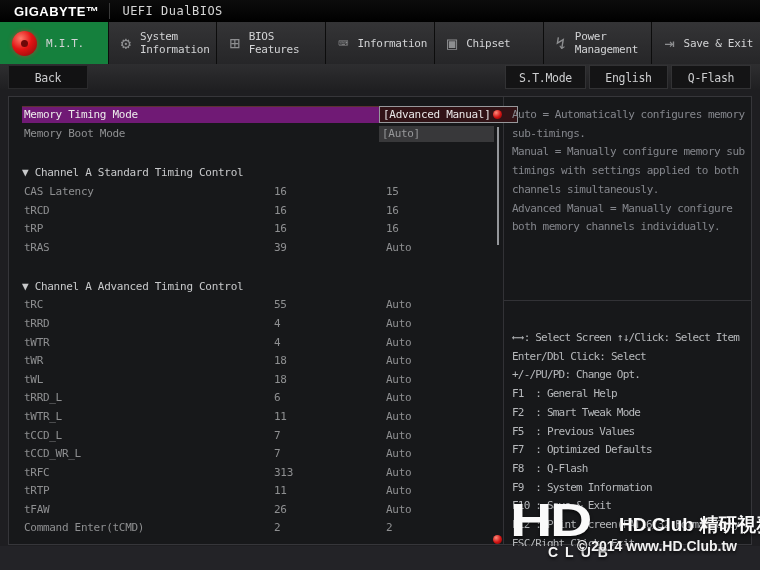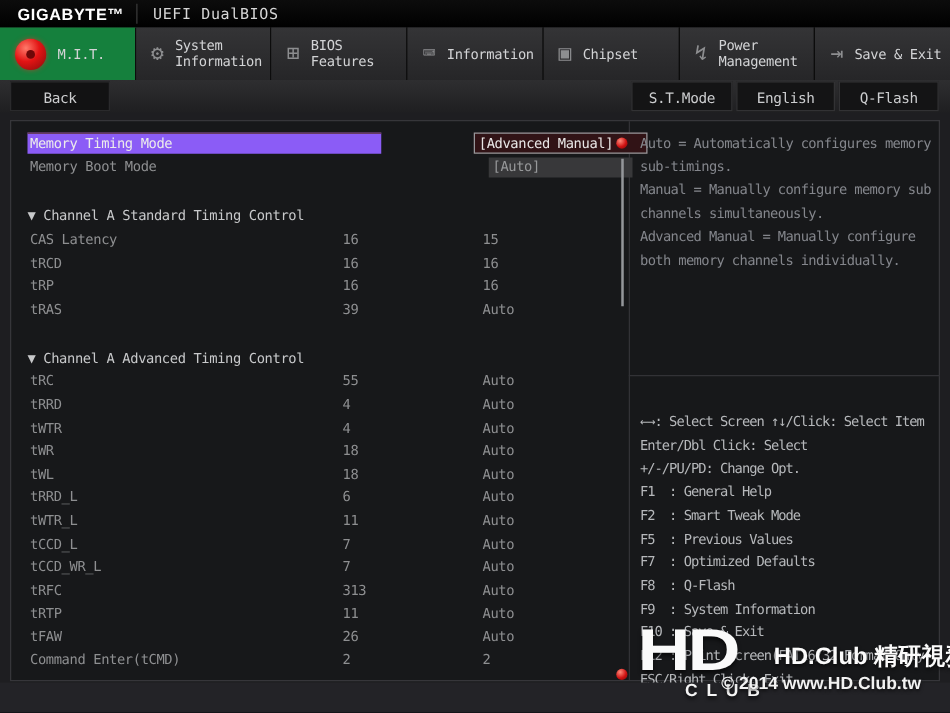--- a/index.html
+++ b/index.html
@@ -47,29 +47,29 @@
 
   
   .main-panel { position:absolute; left:8px; top:96px; width:744px; height:449px;
     background:#17181a; border:1px solid #36363a; box-sizing:border-box; }
   .divider-v { position:absolute; left:494px; top:0; width:1px; height:447px; background:#323236; }
   .divider-h { position:absolute; left:494px; top:203px; width:249px; height:1px; background:#323236; }
 
   
   .rows { position:absolute; left:6px; top:9px; width:482px; }
   .sel-row, .boot-row { position:relative; height:19px; }
-  .sel-bar { position:absolute; left:7px; top:0; width:283px; height:17px;
-    background:#8b5cf6; border-top:1px solid #5c3132; box-sizing:border-box;
+  .sel-bar { position:absolute; left:7px; top:0; width:368px; height:17px;
+    background:#701a75; border-top:1px solid #5c3132; box-sizing:border-box;
     color:#ecebeb; font-size:11px; line-height:16px; padding-left:2px; letter-spacing:-0.3px; }
   .sel-val { position:absolute; left:364px; top:0; width:139px; height:17px;
     background:#311316; border:1px solid #96989b; box-sizing:border-box;
     color:#e9e7e7; font-size:11px; line-height:15px; padding-left:3px; letter-spacing:-0.3px; cursor:pointer; }
   .boot-row { margin-top:0; }
   .boot-label { position:absolute; left:9px; top:0; color:#8e8f91; font-size:11px; line-height:17px; letter-spacing:-0.3px; }
-  .boot-val { position:absolute; left:376px; top:1px; width:115px; height:16px;
+  .boot-val { position:absolute; left:364px; top:1px; width:115px; height:16px;
     background:#38383a; color:#97989a; font-size:11px; line-height:16px; padding-left:3px;
     box-sizing:border-box; letter-spacing:-0.3px; cursor:pointer; }
   .rowlist { position:relative; }
   .row { position:relative; height:18.6px; line-height:18.6px; font-size:11px; letter-spacing:-0.3px; cursor:pointer; }
   .row.spacer { height:20.4px; cursor:default; }
   .row .rlabel { position:absolute; left:9px; color:#8e8f91; white-space:pre; }
   .row.section .rlabel { left:7px; color:#c8c9cb; }
   .row .v1 { position:absolute; left:259px; color:#8e8f91; }
   .row .v2 { position:absolute; left:371px; color:#8e8f91; }
 
@@ -311,20 +311,21 @@
     <div class="dot dot-bottom"></div>
 
     <div class="help-block">
 
         <div class="help-line">Auto = Automatically configures memory</div>
 
         <div class="help-line">sub-timings.</div>
 
         <div class="help-line">Manual = Manually configure memory sub</div>
 
+        <div class="help-line">timings with settings applied to both</div>
 
         <div class="help-line">channels simultaneously.</div>
 
         <div class="help-line">Advanced Manual = Manually configure</div>
 
         <div class="help-line">both memory channels individually.</div>
       </div>
 
     <div class="keys-block">
 

